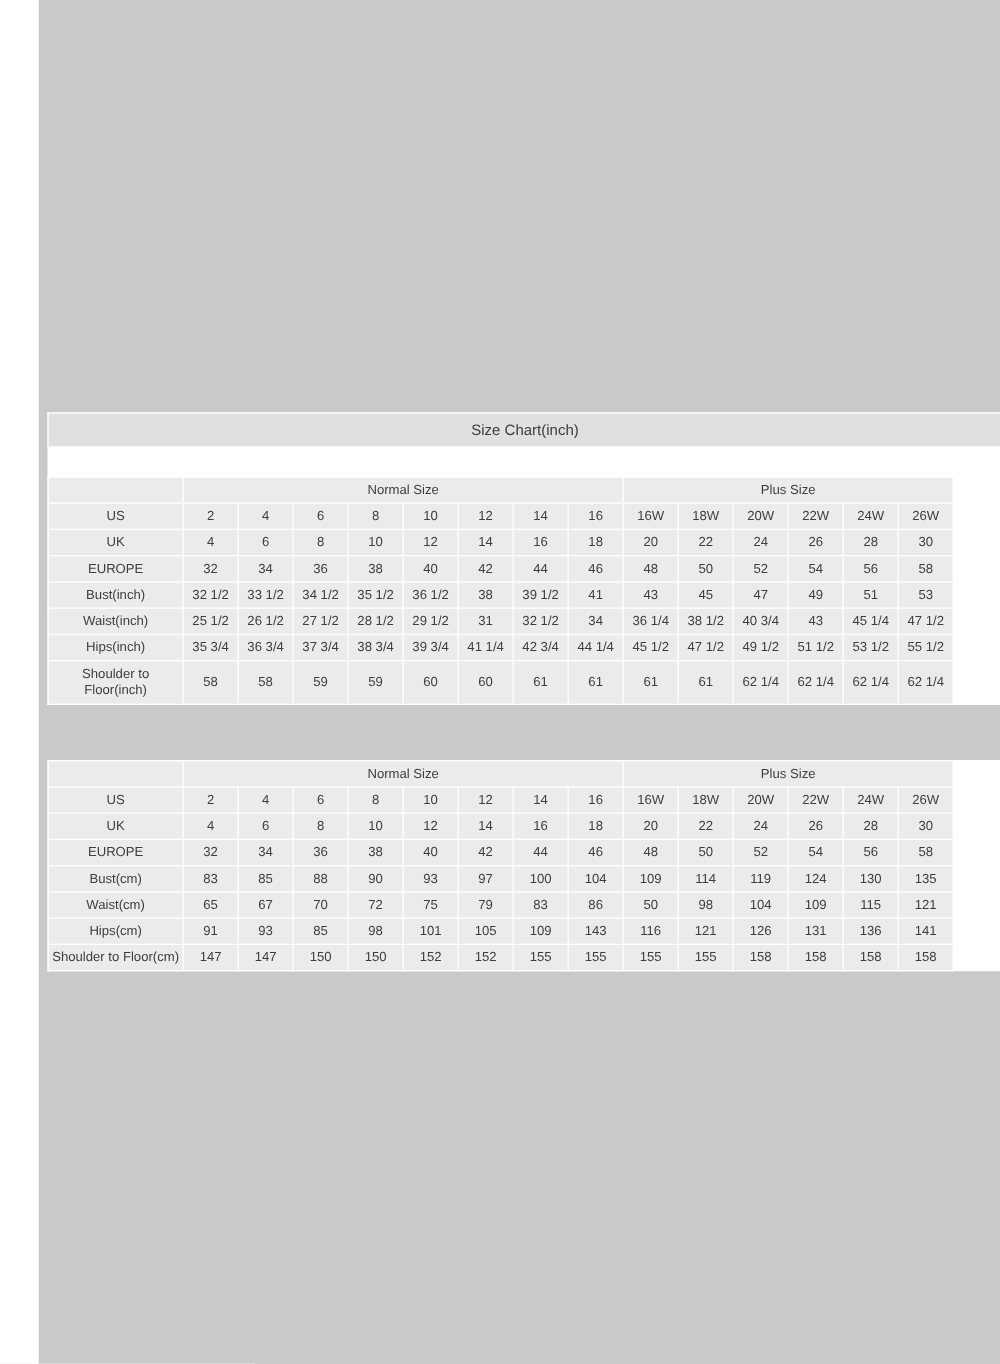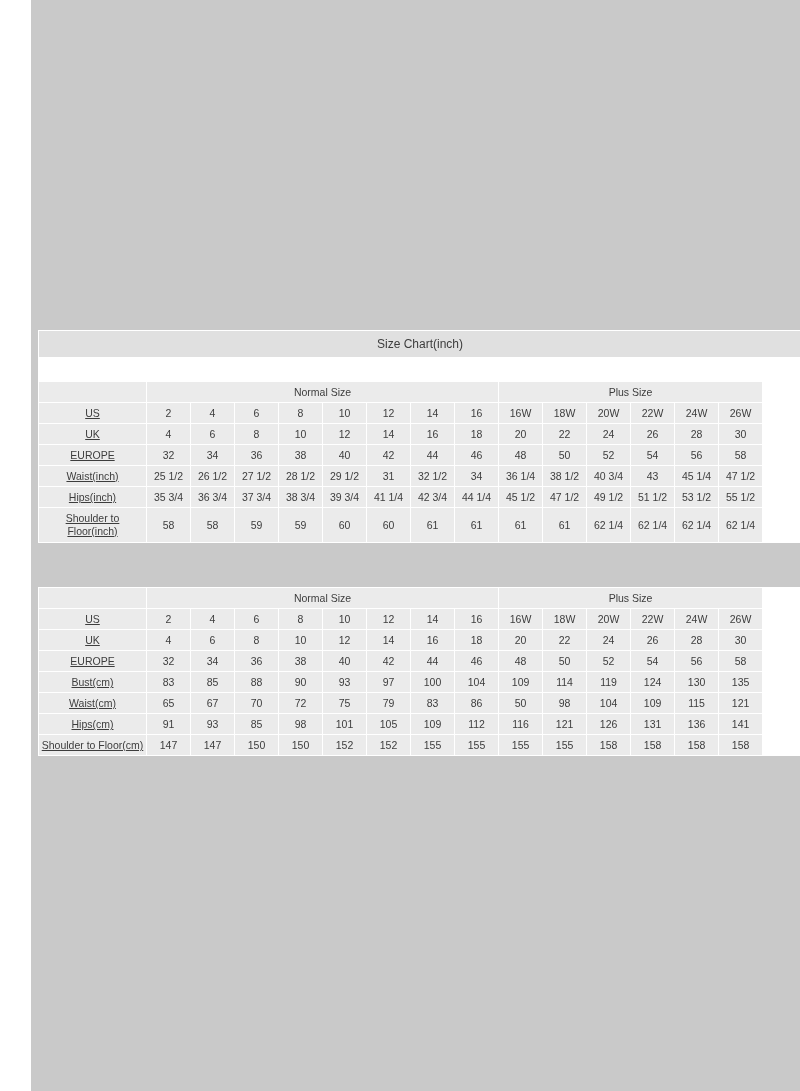--- a/index.html
+++ b/index.html
@@ -70,21 +70,20 @@
   .group-head {
     background: #e0e0e0;
     font-size: 11px;
     color: #3d3d3d;
   }
   .rowlabel {
     background: #e0e0e0;
     font-size: 10.5px;
     color: #3d3d3d;
     width: 108px;
-    text-decoration: underline;
   }
   .corner {
     background: #d7d7d7;
   }
   .tall {
     line-height: 1.25;
   }
   .spacer-mid {
     height: 10px;
     background: #c9c9c9;
@@ -156,20 +155,37 @@
             <td>44</td>
             <td>46</td>
             <td>48</td>
             <td>50</td>
             <td>52</td>
             <td>54</td>
             <td>56</td>
             <td>58</td>
           </tr>
           <tr>
+            <td class="rowlabel">Bust(inch)</td>
+            <td>32 1/2</td>
+            <td>33 1/2</td>
+            <td>34 1/2</td>
+            <td>35 1/2</td>
+            <td>36 1/2</td>
+            <td>38</td>
+            <td>39 1/2</td>
+            <td>41</td>
+            <td>43</td>
+            <td>45</td>
+            <td>47</td>
+            <td>49</td>
+            <td>51</td>
+            <td>53</td>
+          </tr>
+          <tr>
             <td class="rowlabel">Waist(inch)</td>
             <td>25 1/2</td>
             <td>26 1/2</td>
             <td>27 1/2</td>
             <td>28 1/2</td>
             <td>29 1/2</td>
             <td>31</td>
             <td>32 1/2</td>
             <td>34</td>
             <td>36 1/4</td>
@@ -318,21 +334,21 @@
           </tr>
           <tr>
             <td class="rowlabel">Hips(cm)</td>
             <td>91</td>
             <td>93</td>
             <td>85</td>
             <td>98</td>
             <td>101</td>
             <td>105</td>
             <td>109</td>
-            <td>112</td>
+            <td>143</td>
             <td>116</td>
             <td>121</td>
             <td>126</td>
             <td>131</td>
             <td>136</td>
             <td>141</td>
           </tr>
           <tr>
             <td class="rowlabel">Shoulder to Floor(cm)</td>
             <td>147</td>

